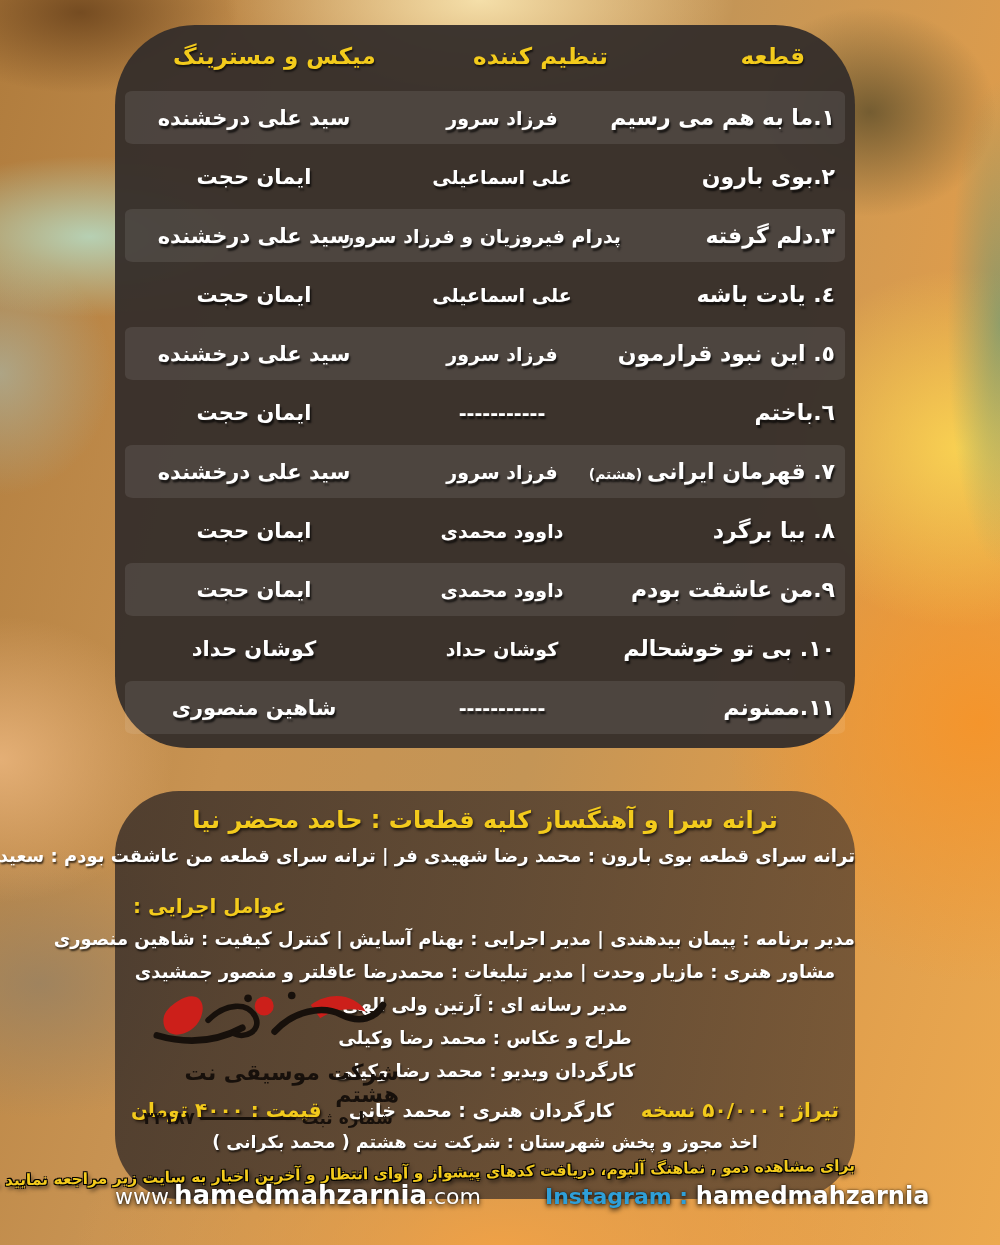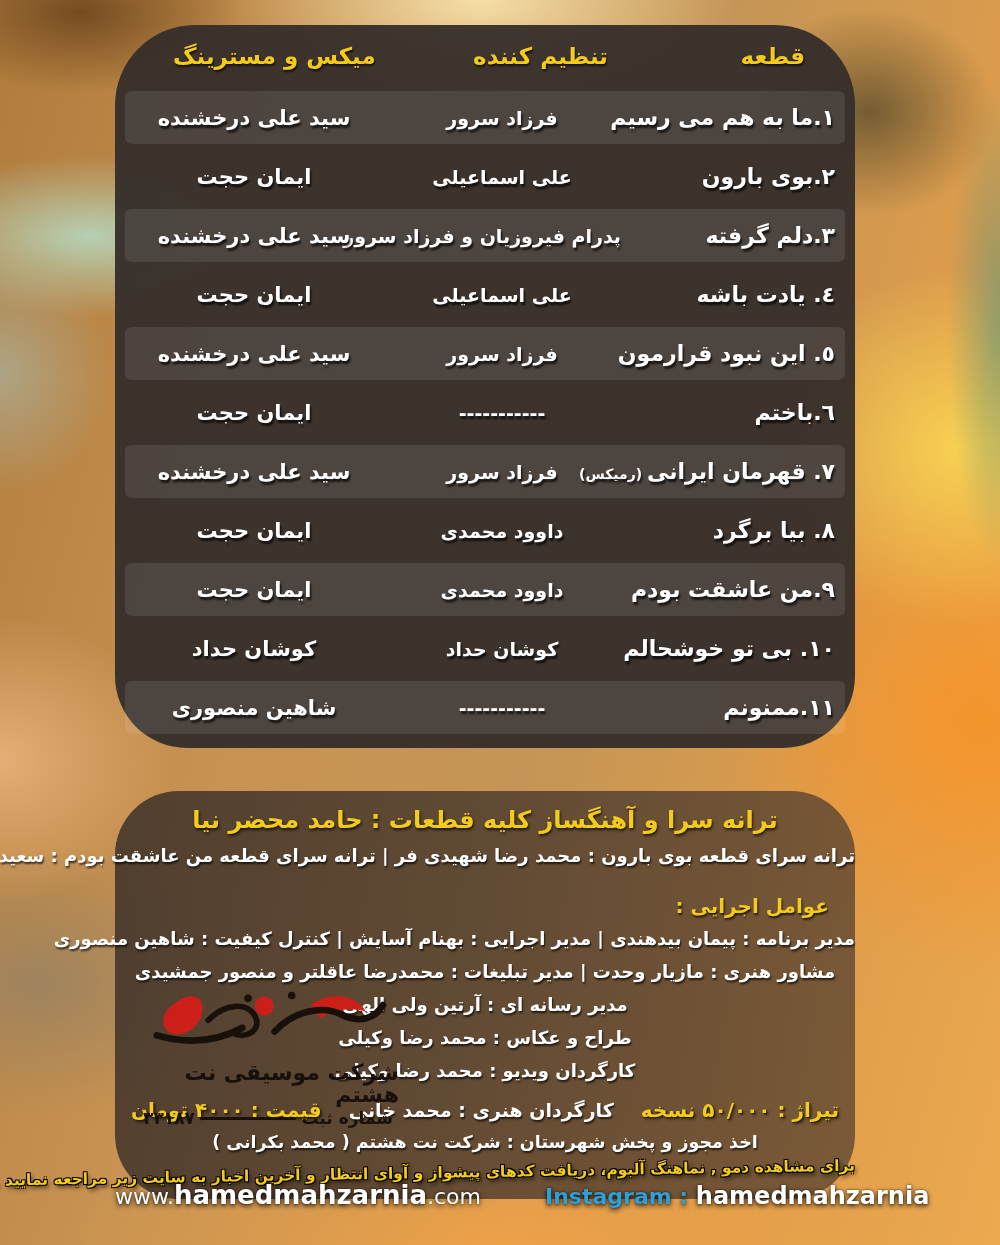--- a/index.html
+++ b/index.html
@@ -38,23 +38,23 @@
   .note{font-size:14px;font-weight:bold;}
   
   .credits{position:absolute;left:115px;top:791px;width:740px;height:408px;box-sizing:border-box;
     padding-top:13px;background:linear-gradient(100deg,rgba(64,51,42,.88),rgba(99,74,51,.82));
     border-radius:64px;}
   .c-title{text-align:center;font-size:24px;line-height:32px;font-weight:bold;color:var(--yellow);
     white-space:nowrap;text-shadow:1px 2px 3px rgba(0,0,0,.7);}
   .c-line{text-align:center;color:#fff;font-weight:bold;font-size:18px;line-height:24px;
     white-space:nowrap;text-shadow:1px 2px 2px rgba(0,0,0,.7);}
   .lyr{margin-top:8px;}
-  .c-exec-title{margin-top:26px;text-align:right;padding-left:18px;padding-right:26px;
+  .c-exec-title{margin-top:26px;text-align:left;padding-left:18px;padding-right:13px;
     font-size:20px;line-height:24px;font-weight:bold;color:var(--yellow);
-    text-shadow:1px 2px 2px rgba(0,0,0,.7);margin-left:43px;}
+    text-shadow:1px 2px 2px rgba(0,0,0,.7);}
   #execLines{margin-top:9px;}
   #execLines .exec{margin-bottom:10px;line-height:23px;}
   .trio{display:flex;direction:rtl;justify-content:space-between;align-items:center;
     margin-top:14px;padding:0 16px;line-height:28px;}
   .trio .yellow{color:var(--yellow);font-size:20px;font-weight:bold;white-space:nowrap;
     text-shadow:1px 1px 0 rgba(45,25,8,.9),2px 2px 3px rgba(0,0,0,.6);}
   .trio .white{color:#fff;font-size:19px;font-weight:bold;white-space:nowrap;
     text-shadow:1px 2px 2px rgba(0,0,0,.7);}
   .license{margin-top:6px;font-size:17.5px;}
   .site-note{margin-top:9px;text-align:center;font-size:15.5px;font-weight:bold;color:var(--yellow);
@@ -113,21 +113,21 @@
           <div class="cell track">٥. این نبود قرارمون</div>
           <div class="cell arr">فرزاد سرور</div>
           <div class="cell mix">سید علی درخشنده</div>
         </div>
         <div class="trow">
           <div class="cell track">٦.باختم</div>
           <div class="cell arr">-----------</div>
           <div class="cell mix">ایمان حجت</div>
         </div>
         <div class="trow hl">
-          <div class="cell track">٧. قهرمان ایرانی<span class="note">  (رمیکس)</span></div>
+          <div class="cell track">٧. قهرمان ایرانی<span class="note">  (هشتم)</span></div>
           <div class="cell arr">فرزاد سرور</div>
           <div class="cell mix">سید علی درخشنده</div>
         </div>
         <div class="trow">
           <div class="cell track">٨. بیا برگرد</div>
           <div class="cell arr">داوود محمدی</div>
           <div class="cell mix">ایمان حجت</div>
         </div>
         <div class="trow hl">
           <div class="cell track">٩.من عاشقت بودم</div>

